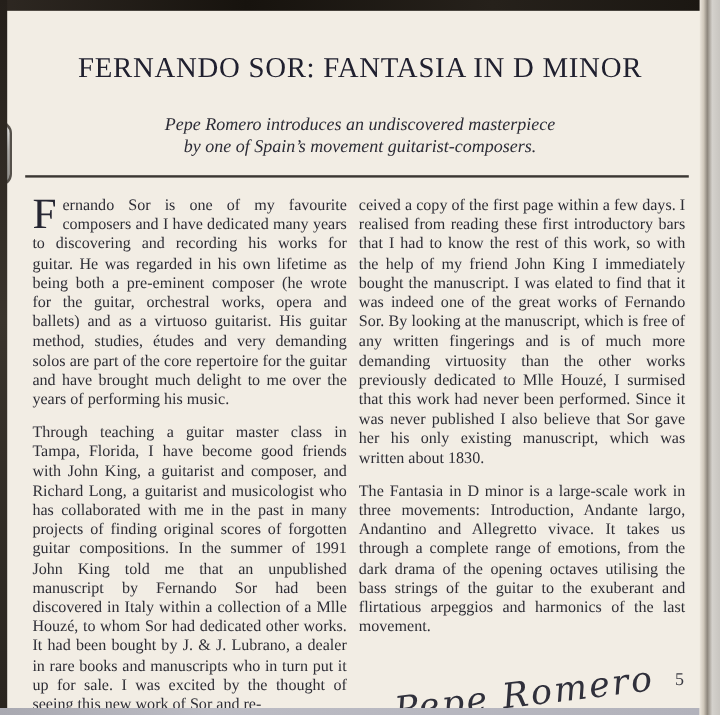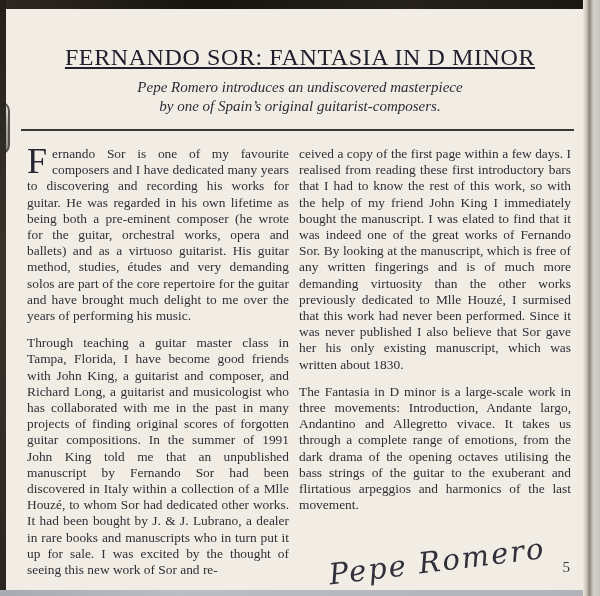--- a/index.html
+++ b/index.html
@@ -17,23 +17,23 @@
                  background:linear-gradient(90deg,#a9a9b1,#bcbcc4 30%,#b2b2bb); }
   .edge-right  { position:absolute; top:0; right:0; bottom:0; width:17px;
                  background:linear-gradient(90deg,#ede7dd 0%,#cfc7ba 20%,#8d867c 38%,#a59f96 46%,#d4d1cc 62%,#c8c5c0 100%); }
   .staple { position:absolute; left:0; top:101px; width:8px; height:50px;
             background:linear-gradient(180deg,#ececeb,#aaa9a5 45%,#8e8d89);
             border:2px solid #55504a; border-left:none; border-radius:0 11px 11px 0; }
 
   
   .header { padding-top:44px; }
   .title { text-align:center; font-size:24px; letter-spacing:0.6px;
-           color:#20202f; font-weight:normal; margin:0;text-decoration:underline; }
+           color:#20202f; font-weight:normal; margin:0; }
   .subtitle { text-align:center; font-style:italic; font-size:15px; line-height:19px;
-              color:#2c2c36; margin-top:7px; }
+              color:#2c2c36; margin-top:24px; }
   .rule { height:2px; background:#3b3733; margin:13px 26px 0 21px; }
 
   
   .columns { display:flex; gap:10px; padding:15px 10px 0 27px; }
   .col1 { width:262px; }
   .col2 { width:272px; }
   .columns p { text-align:justify; font-size:13.4px; line-height:16.2px;
                margin:0 0 11px 0; color:#2e2e36; }
   .dropcap { float:left; font-size:36px; line-height:27px; padding:2px 5px 0 0; color:#262632; }
 
@@ -46,21 +46,21 @@
 </style>
 </head>
 <body>
 
 <div class="scan">
 
   <div class="header">
     <h1 class="title">FERNANDO SOR: FANTASIA IN D MINOR</h1>
     <div class="subtitle">
       <div>Pepe Romero introduces an undiscovered masterpiece</div>
-      <div>by one of Spain’s original guitarist-composers.</div>
+      <div>by one of Spain’s movement guitarist-composers.</div>
     </div>
     <div class="rule"></div>
   </div>
 
   <div class="columns">
     <div class="col1">
       <p><span class="dropcap">F</span><span>ernando Sor is one of my favourite composers and I have dedicated many years to discovering and recording his works for guitar. He was regarded in his own lifetime as being both a pre-eminent composer (he wrote for the guitar, orchestral works, opera and ballets) and as a virtuoso guitarist. His guitar method, studies, études and very demanding solos are part of the core repertoire for the guitar and have brought much delight to me over the years of performing his music.</span></p>
       <p>Through teaching a guitar master class in Tampa, Florida, I have become good friends with John King, a guitarist and composer, and Richard Long, a guitarist and musicologist who has collaborated with me in the past in many projects of finding original scores of forgotten guitar compositions. In the summer of 1991 John King told me that an unpublished manuscript by Fernando Sor had been discovered in Italy within a collection of a Mlle Houzé, to whom Sor had dedicated other works. It had been bought by J. &amp; J. Lubrano, a dealer in rare books and manuscripts who in turn put it up for sale. I was excited by the thought of seeing this new work of Sor and re-</p>
     </div>
     <div class="col2">

